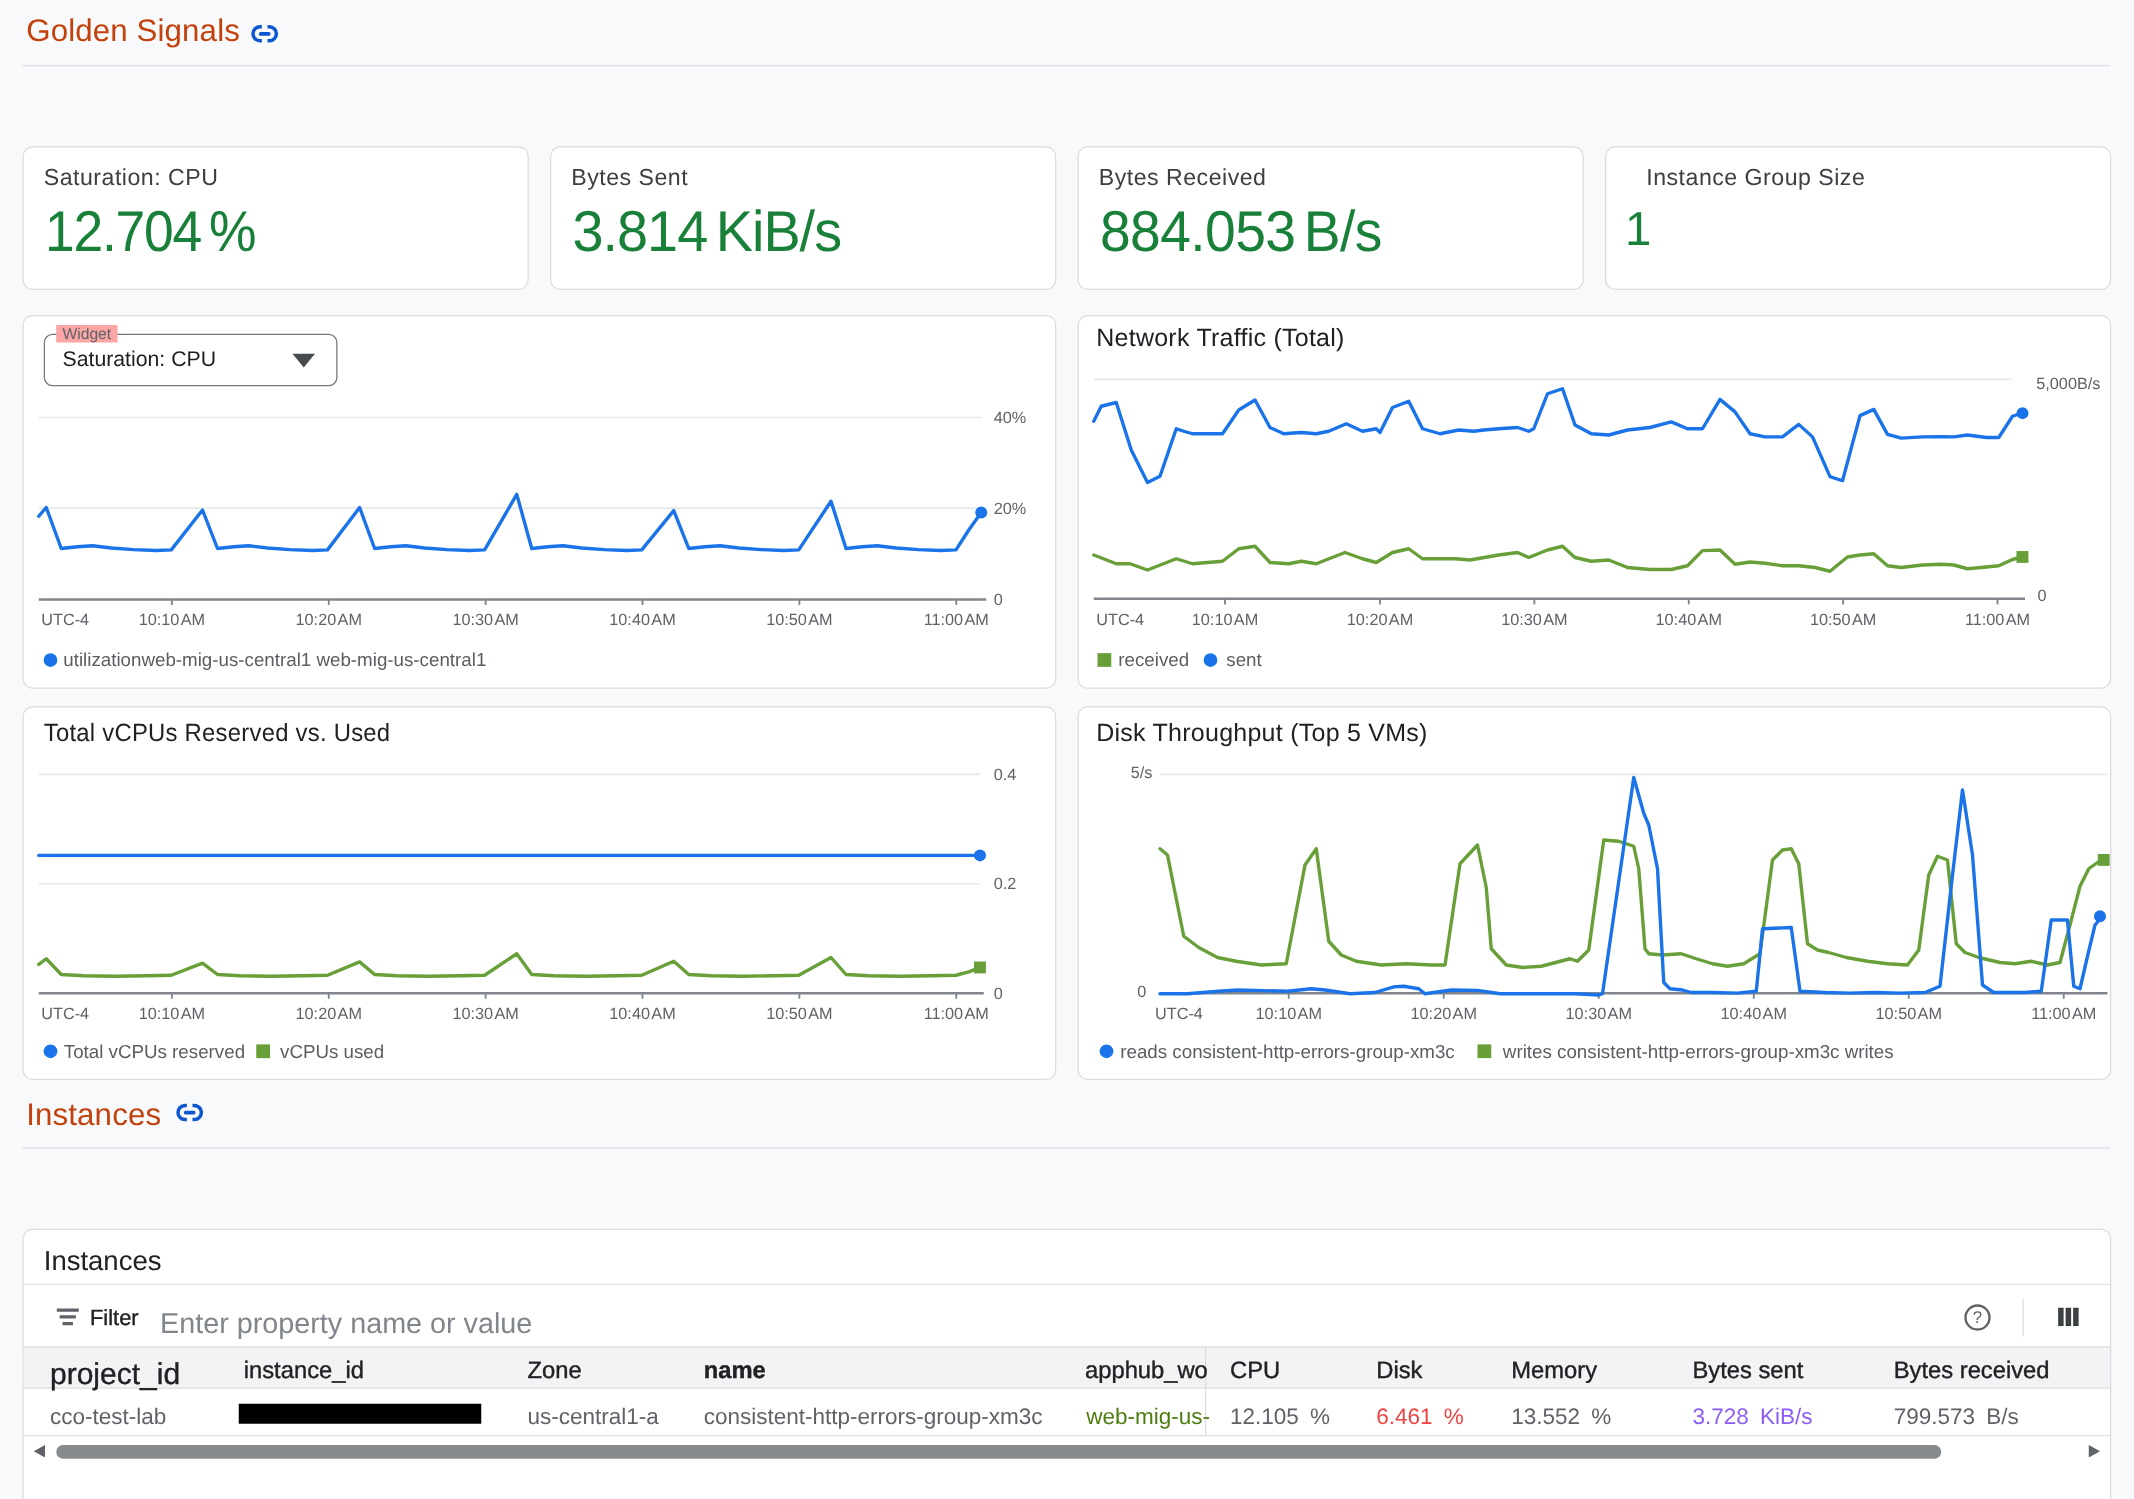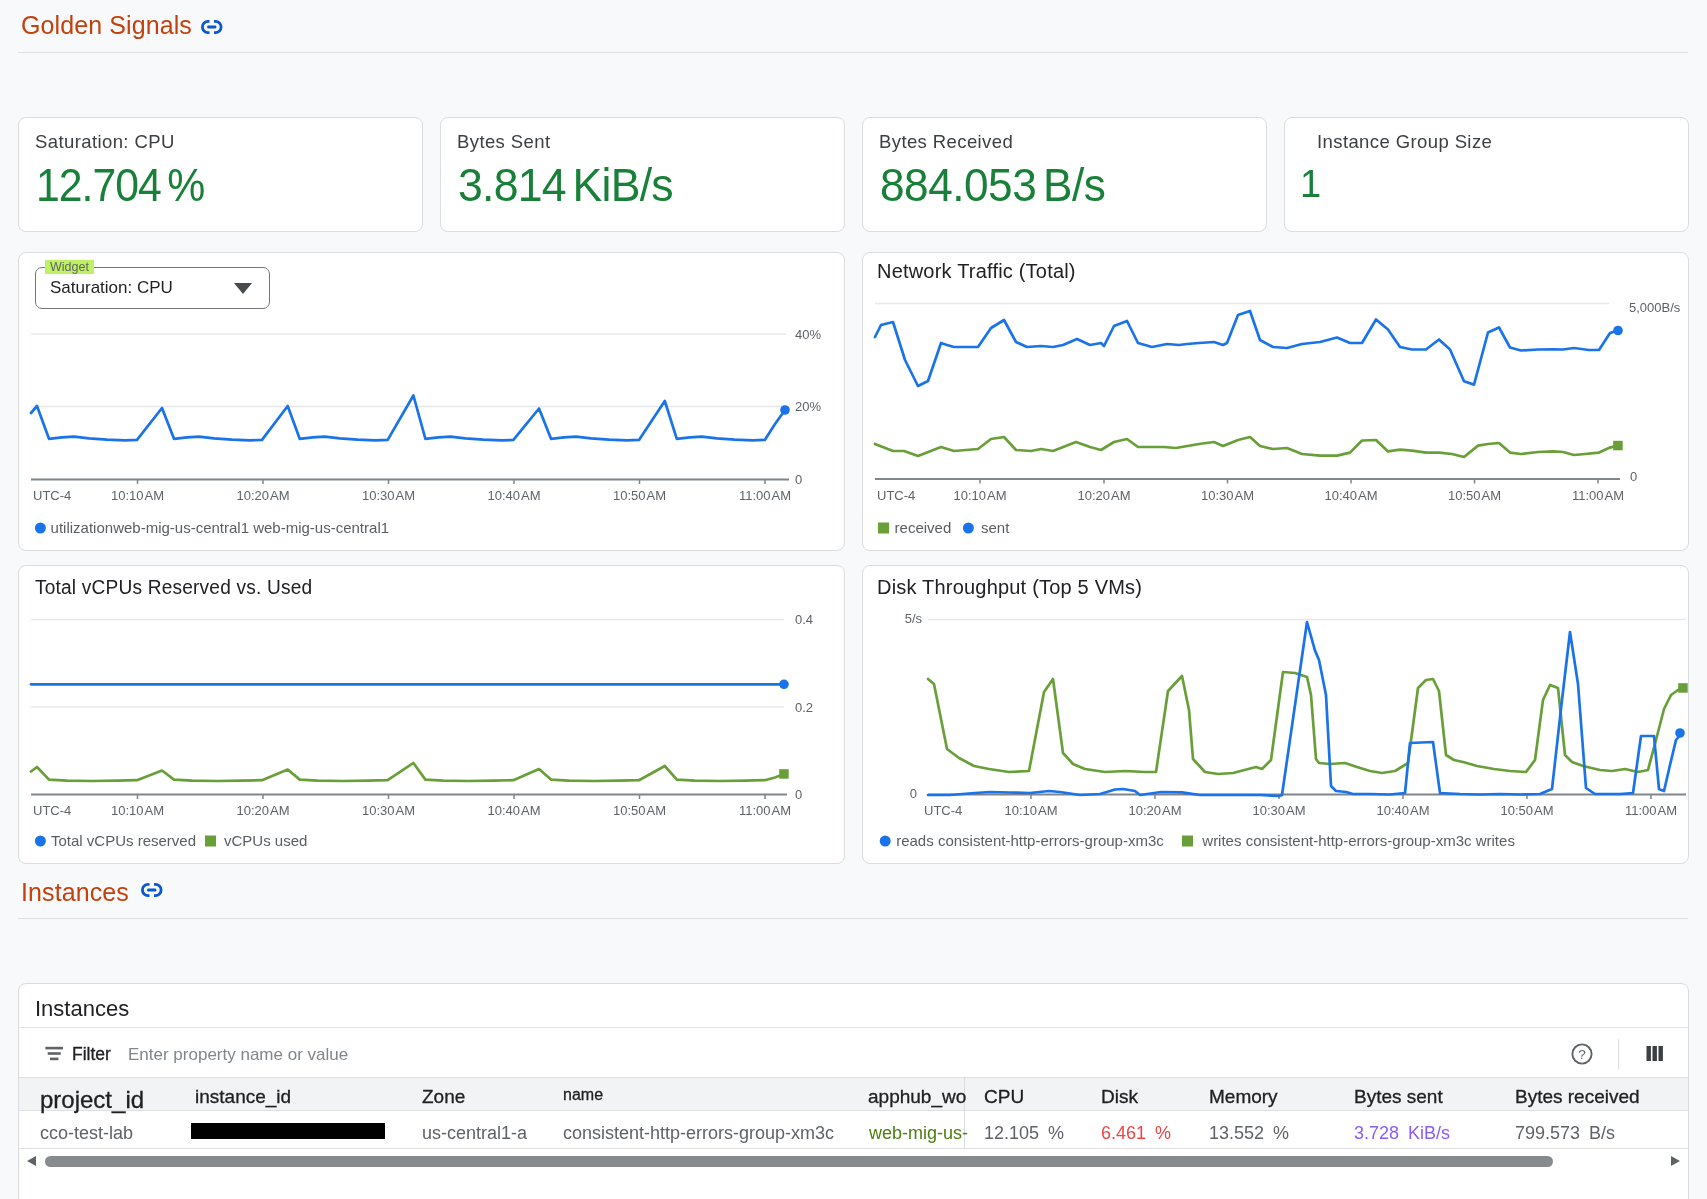--- a/index.html
+++ b/index.html
@@ -35,21 +35,21 @@
 <div class="scval" style="left:880px;top:158px;letter-spacing:-0.5px;transform:scaleX(0.96);transform-origin:0 0;">884.053<span class="unit">B/s</span></div>
 <div class="sctitle" style="left:1301px;top:131px;margin-left:16px;">Instance Group Size</div>
 <div class="scval" style="left:1300px;top:163px;font-size:38px;">1</div>
 
 <div class="card" style="left:18px;top:252px;width:827px;height:299px;"></div>
 <div class="card" style="left:862px;top:252px;width:827px;height:299px;"></div>
 <div class="card" style="left:18px;top:565px;width:827px;height:299px;"></div>
 <div class="card" style="left:862px;top:565px;width:827px;height:299px;"></div>
 
 <div class="abs" style="left:35px;top:267px;width:235px;height:42px;border:1px solid #747775;border-radius:7px;"></div>
-<div class="abs" style="left:45px;top:260px;font-size:12.5px;color:#5f6368;background:#bef264;padding:0 5px;">Widget</div>
+<div class="abs" style="left:45px;top:260px;font-size:12.5px;color:#5f6368;background:#fca5a5;padding:0 5px;">Widget</div>
 <div class="abs" style="left:50px;top:278px;font-size:17px;color:#1f1f1f;">Saturation: CPU</div>
 <div class="abs" style="left:233.5px;top:283px;width:0;height:0;border-left:9px solid transparent;border-right:9px solid transparent;border-top:11px solid #474b4e;"></div>
 
 <div class="ctitle" style="left:877px;top:260px;">Network Traffic (Total)</div>
 <div class="ctitle" style="left:35px;top:576px;transform:scaleX(0.955);transform-origin:0 0;">Total vCPUs Reserved vs. Used</div>
 <div class="ctitle" style="left:877px;top:576px;">Disk Throughput (Top 5 VMs)</div>
 
 <svg width="1707" height="1199" viewBox="0 0 1707 1199" font-family="Liberation Sans, sans-serif" style="position:absolute;left:0;top:0">
 <line x1="31" y1="334" x2="786" y2="334" stroke="#e6e8ea" stroke-width="1.3"></line>
 <line x1="31" y1="406.5" x2="786" y2="406.5" stroke="#e6e8ea" stroke-width="1.3"></line>
@@ -165,40 +165,40 @@
 <div class="card" style="left:18px;top:983px;width:1671px;height:230px;border-radius:8px 8px 0 0;"></div>
 <div class="abs" style="left:35px;top:996px;font-size:22px;color:#202124;">Instances</div>
 <div class="abs" style="left:19px;top:1027px;width:1669px;height:1px;background:#e3e5e8;"></div>
 
 <svg class="abs" style="left:45px;top:1046px;" width="19" height="17" viewBox="0 0 19 17">
   <rect x="0.4" y="0.8" width="17.6" height="2.6" fill="#5f6368"></rect>
   <rect x="2.7" y="6.2" width="13" height="2.6" fill="#5f6368"></rect>
   <rect x="5" y="11.6" width="8.4" height="2.6" fill="#5f6368"></rect>
 </svg>
 <div class="abs" style="left:72px;top:1044px;font-size:17.5px;font-weight:500;color:#202124;text-align:center;-webkit-text-stroke:0.3px #202124;">Filter</div>
-<div class="abs" style="left:128px;top:1044.5px;font-size:17px;color:#80868b;">Enter property name or value</div>
+<div class="abs" style="left:128px;top:1044.5px;font-size:23px;color:#80868b;">Enter property name or value</div>
 <svg class="abs" style="left:1571px;top:1042.5px;" width="22" height="22" viewBox="0 0 22 22">
   <circle cx="11" cy="11" r="9.6" fill="none" stroke="#5f6368" stroke-width="1.9"></circle>
   <text x="11" y="15.6" font-size="13.5" fill="#5f6368" text-anchor="middle" font-family="Liberation Sans,sans-serif">?</text>
 </svg>
 <div class="abs" style="left:1618px;top:1039px;width:1px;height:30px;background:#dadce0;"></div>
 <svg class="abs" style="left:1646px;top:1046px;" width="18" height="15" viewBox="0 0 18 15">
   <rect x="0.5" y="0" width="4.4" height="15" fill="#3c4043"></rect>
   <rect x="6.5" y="0" width="4.4" height="15" fill="#3c4043"></rect>
   <rect x="12.5" y="0" width="4.4" height="15" fill="#3c4043"></rect>
 </svg>
 
 <div class="abs" style="left:19px;top:1077px;width:1669px;height:34px;background:#f1f3f4;border-top:1px solid #e0e0e0;border-bottom:1px solid #e0e0e0;"></div>
 <div class="abs" style="left:964px;top:1077px;width:1px;height:71px;background:#dadce0;"></div>
 <div class="abs" style="left:19px;top:1148px;width:1669px;height:1px;background:#e0e0e0;"></div>
 
 <div class="abs" style="left:40px;top:1086px;font-size:24px;font-weight:500;color:#202124;-webkit-text-stroke:0.3px #202124;white-space:nowrap;">project_id</div>
 <div class="abs" style="left:195px;top:1086px;font-size:19px;font-weight:500;color:#202124;-webkit-text-stroke:0.3px #202124;white-space:nowrap;">instance_id</div>
 <div class="abs" style="left:422px;top:1086px;font-size:19px;font-weight:500;color:#202124;-webkit-text-stroke:0.3px #202124;white-space:nowrap;">Zone</div>
-<div class="abs" style="left:563px;top:1086px;font-size:16px;font-weight:400;color:#202124;-webkit-text-stroke:0.3px #202124;white-space:nowrap;">name</div>
+<div class="abs" style="left:563px;top:1086px;font-size:19px;font-weight:700;color:#202124;-webkit-text-stroke:0.3px #202124;white-space:nowrap;">name</div>
 <div class="abs" style="left:868px;top:1086px;font-size:19px;font-weight:500;color:#202124;-webkit-text-stroke:0.3px #202124;white-space:nowrap;">apphub_wo</div>
 <div class="abs" style="left:984px;top:1086px;font-size:19px;font-weight:500;color:#202124;-webkit-text-stroke:0.3px #202124;white-space:nowrap;">CPU</div>
 <div class="abs" style="left:1101px;top:1086px;font-size:19px;font-weight:500;color:#202124;-webkit-text-stroke:0.3px #202124;white-space:nowrap;">Disk</div>
 <div class="abs" style="left:1209px;top:1086px;font-size:19px;font-weight:500;color:#202124;-webkit-text-stroke:0.3px #202124;white-space:nowrap;">Memory</div>
 <div class="abs" style="left:1354px;top:1086px;font-size:19px;font-weight:500;color:#202124;-webkit-text-stroke:0.3px #202124;white-space:nowrap;">Bytes sent</div>
 <div class="abs" style="left:1515px;top:1086px;font-size:19px;font-weight:500;color:#202124;-webkit-text-stroke:0.3px #202124;white-space:nowrap;">Bytes received</div>
 <div class="abs" style="left:40px;top:1123px;font-size:18px;color:#5f6368;white-space:nowrap;">cco-test-lab</div>
 <div class="abs" style="left:422px;top:1123px;font-size:18px;color:#5f6368;white-space:nowrap;">us-central1-a</div>
 <div class="abs" style="left:563px;top:1123px;font-size:18px;color:#5f6368;white-space:nowrap;">consistent-http-errors-group-xm3c</div>
 <div class="abs" style="left:869px;top:1123px;font-size:18px;color:#4d7c0f;white-space:nowrap;">web-mig-us-</div>

